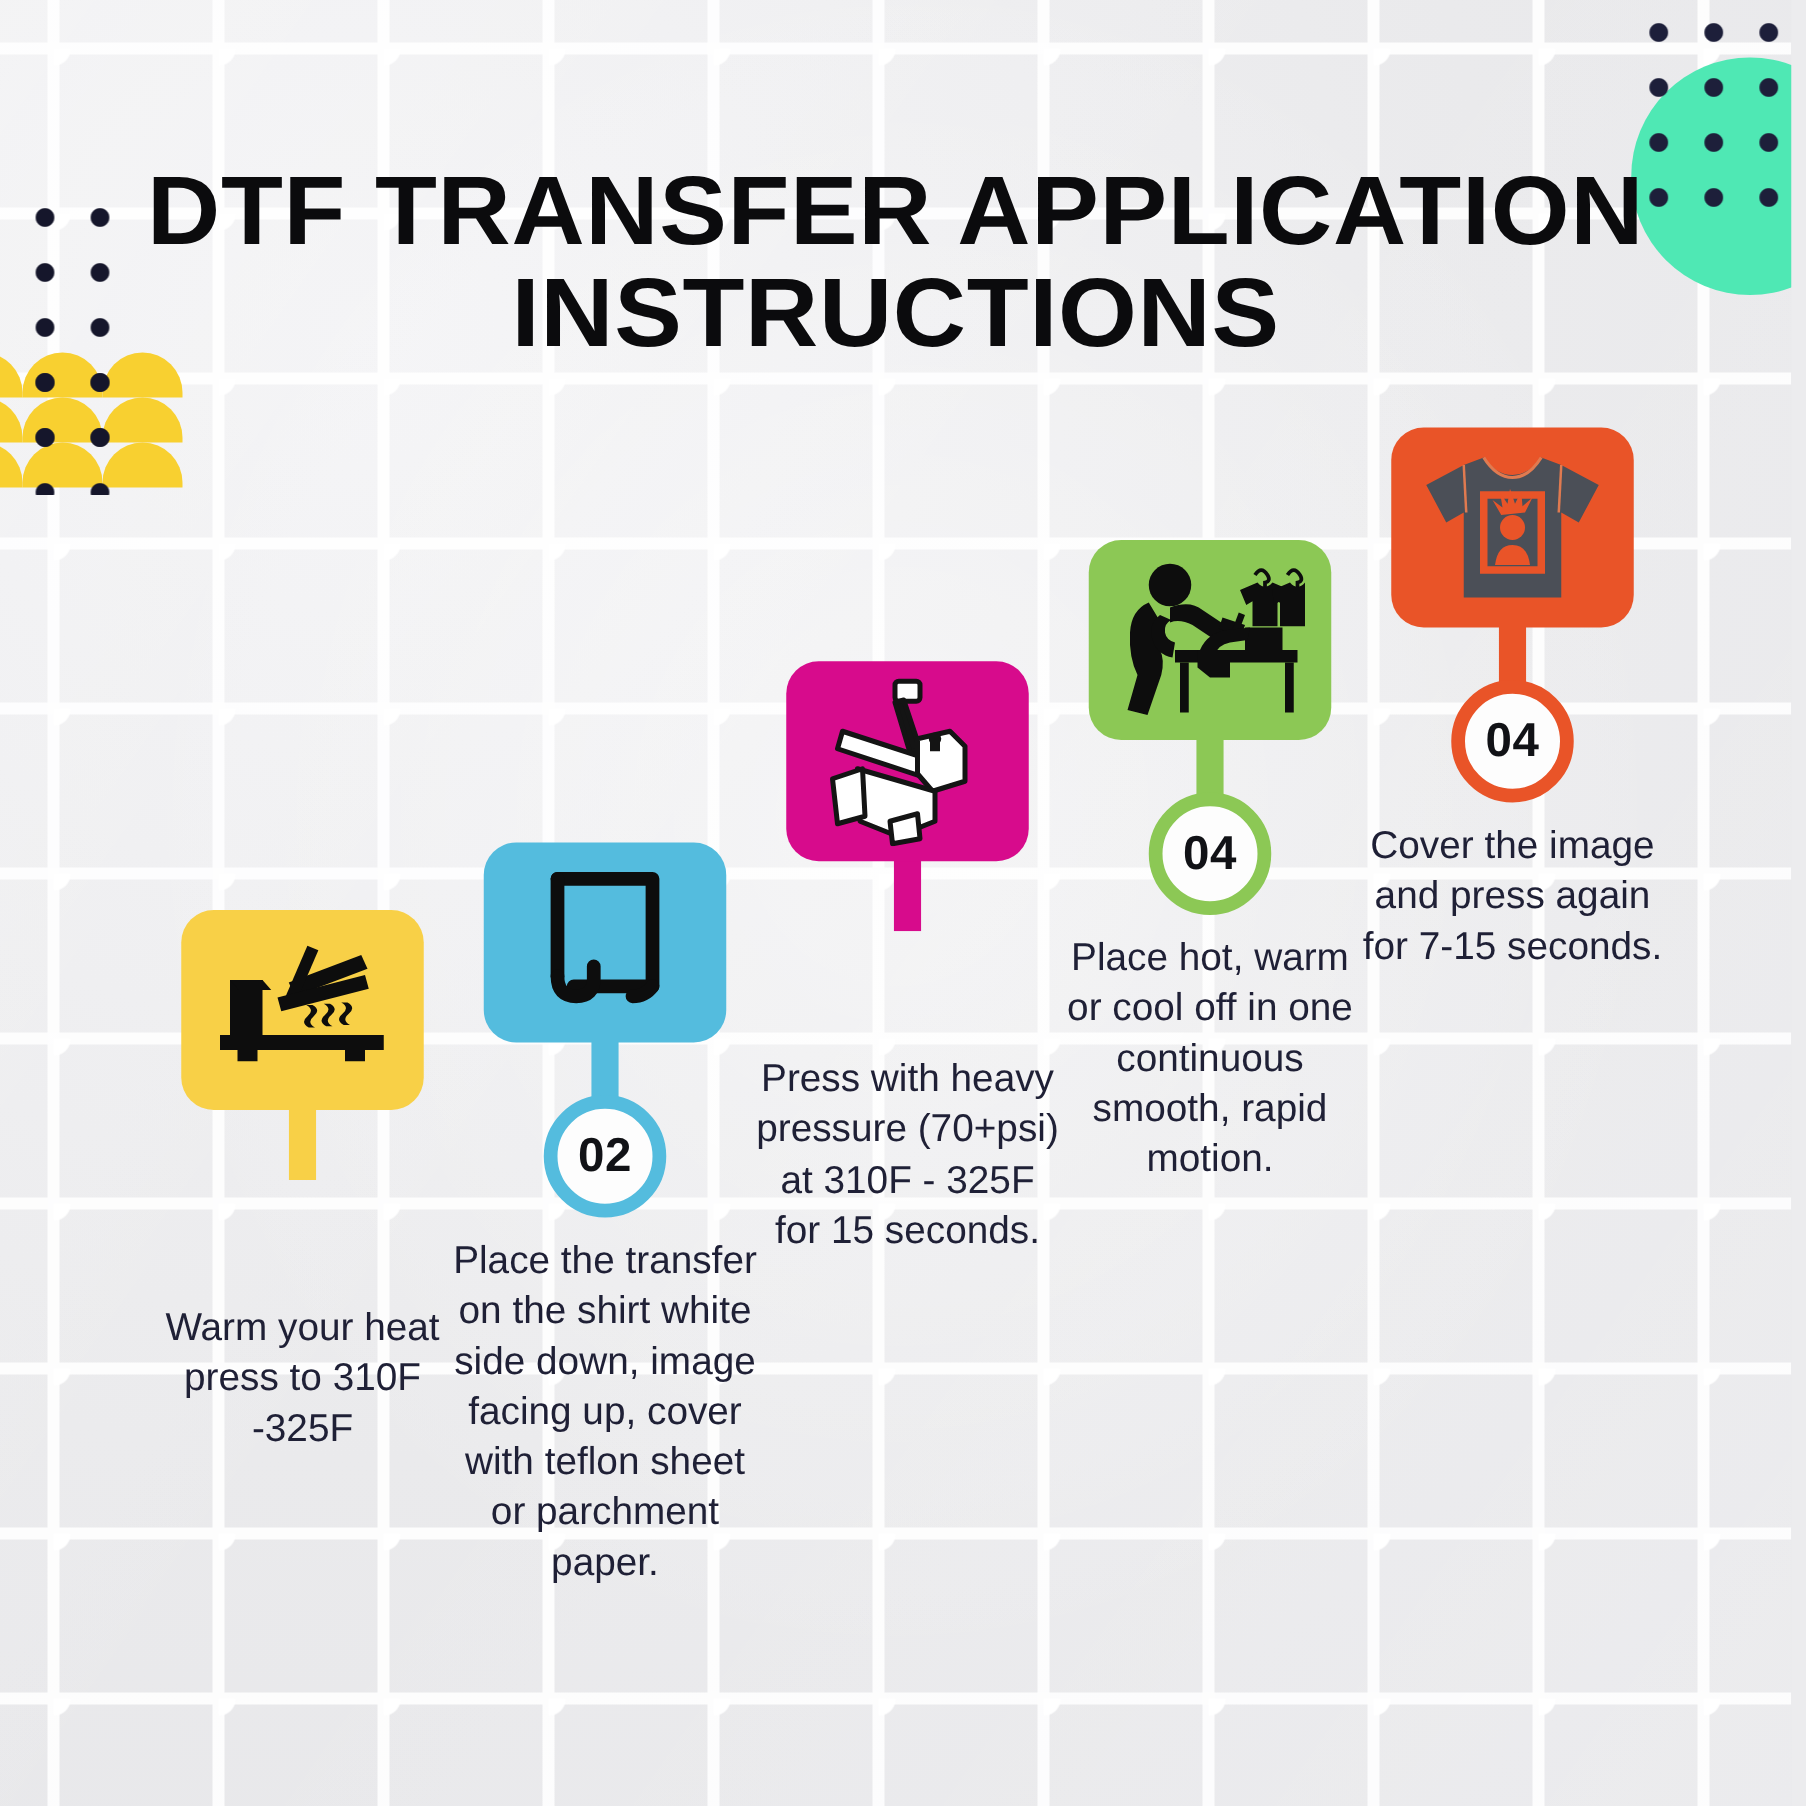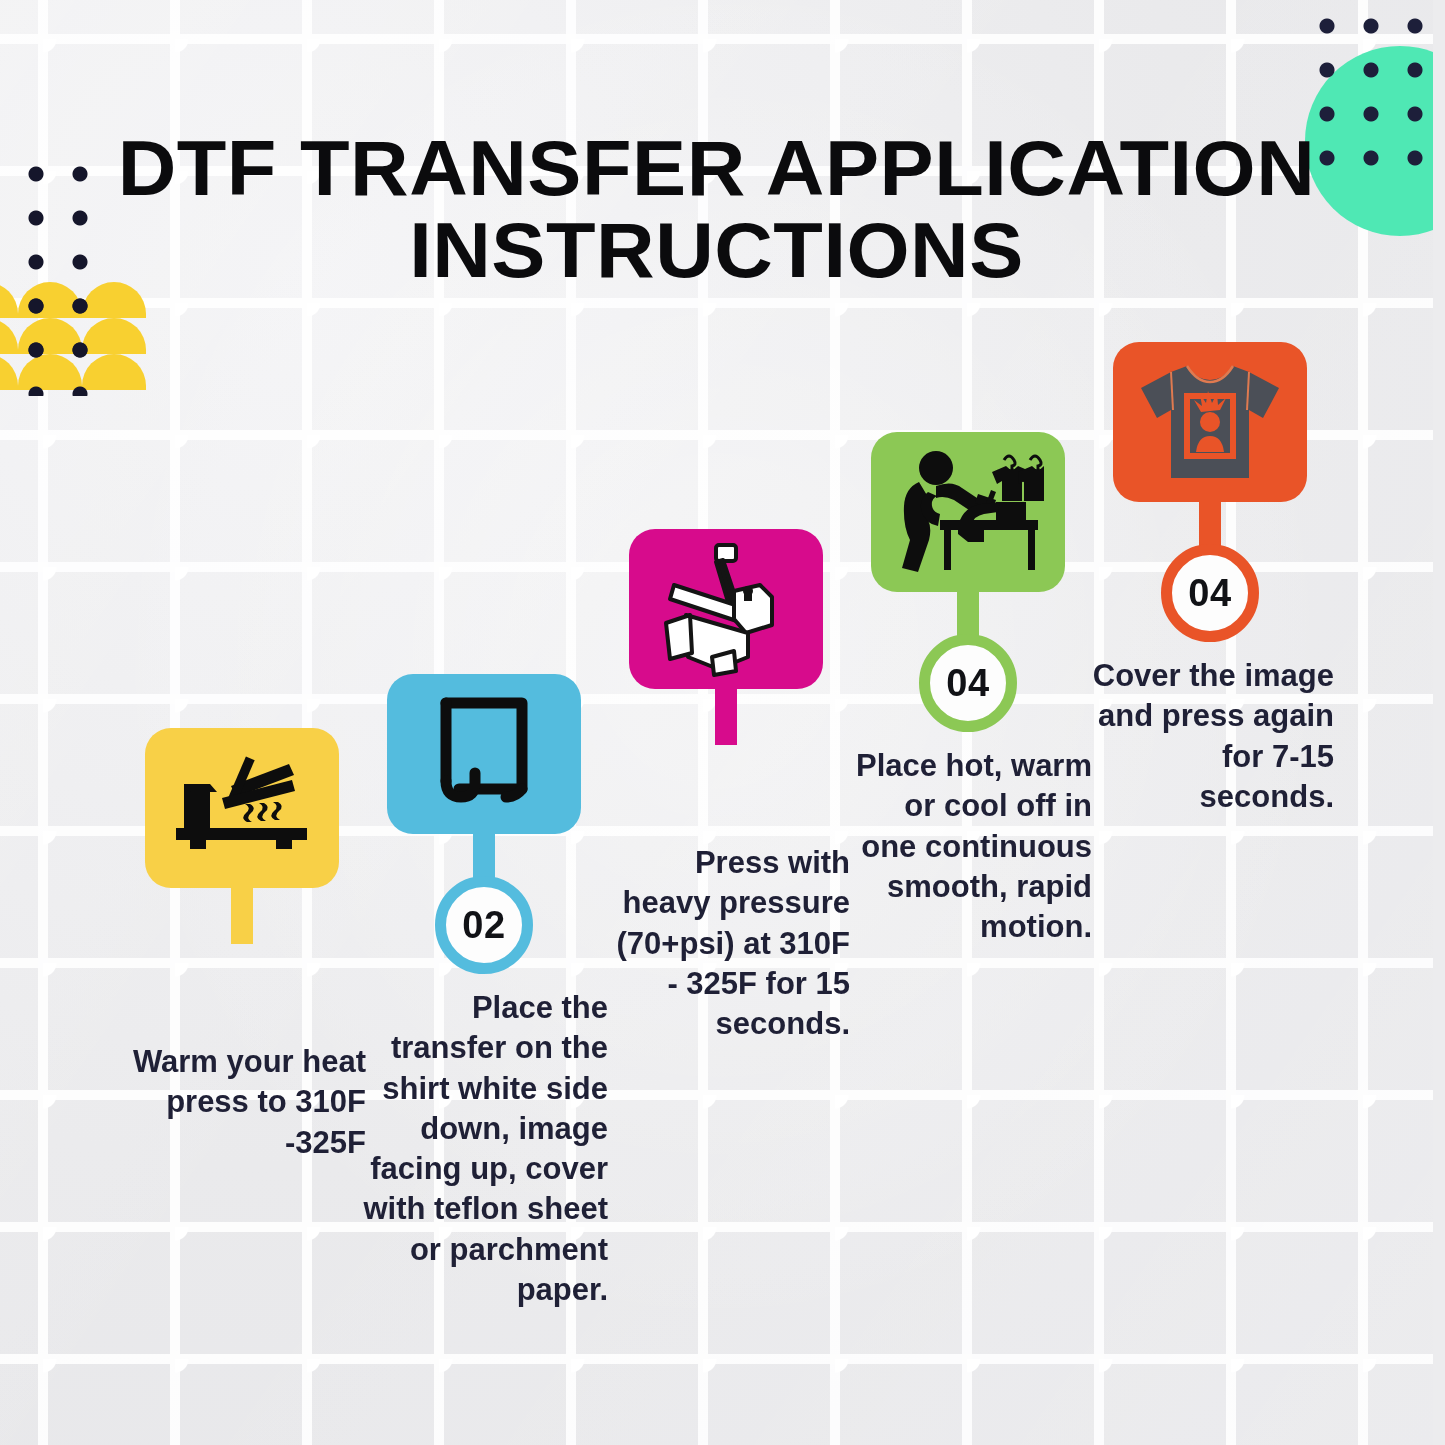--- a/index.html
+++ b/index.html
@@ -187,24 +187,24 @@
   .pin .num {
     font-family: "Liberation Sans", sans-serif;
     font-weight: 700;
     font-size: 38px;
     color: #111216;
     letter-spacing: 0.5px;
   }
 
   .caption {
     margin-top: 12px;
-    text-align: right;
+    text-align: center;
     color: #1f2036;
     font-family: "Liberation Sans", sans-serif;
-    font-weight: 700;
+    font-weight: 400;
     font-size: 31px;
     line-height: 1.30;
     width: 248px;
   }
 
   
   #step-1 { left: 118px;  top: 728px; }
   #step-2 { left: 360px;  top: 626px; margin-top: 48px; }
   #step-3 { left: 602px;  top: 529px; }
   #step-4 { left: 844px;  top: 432px; }

